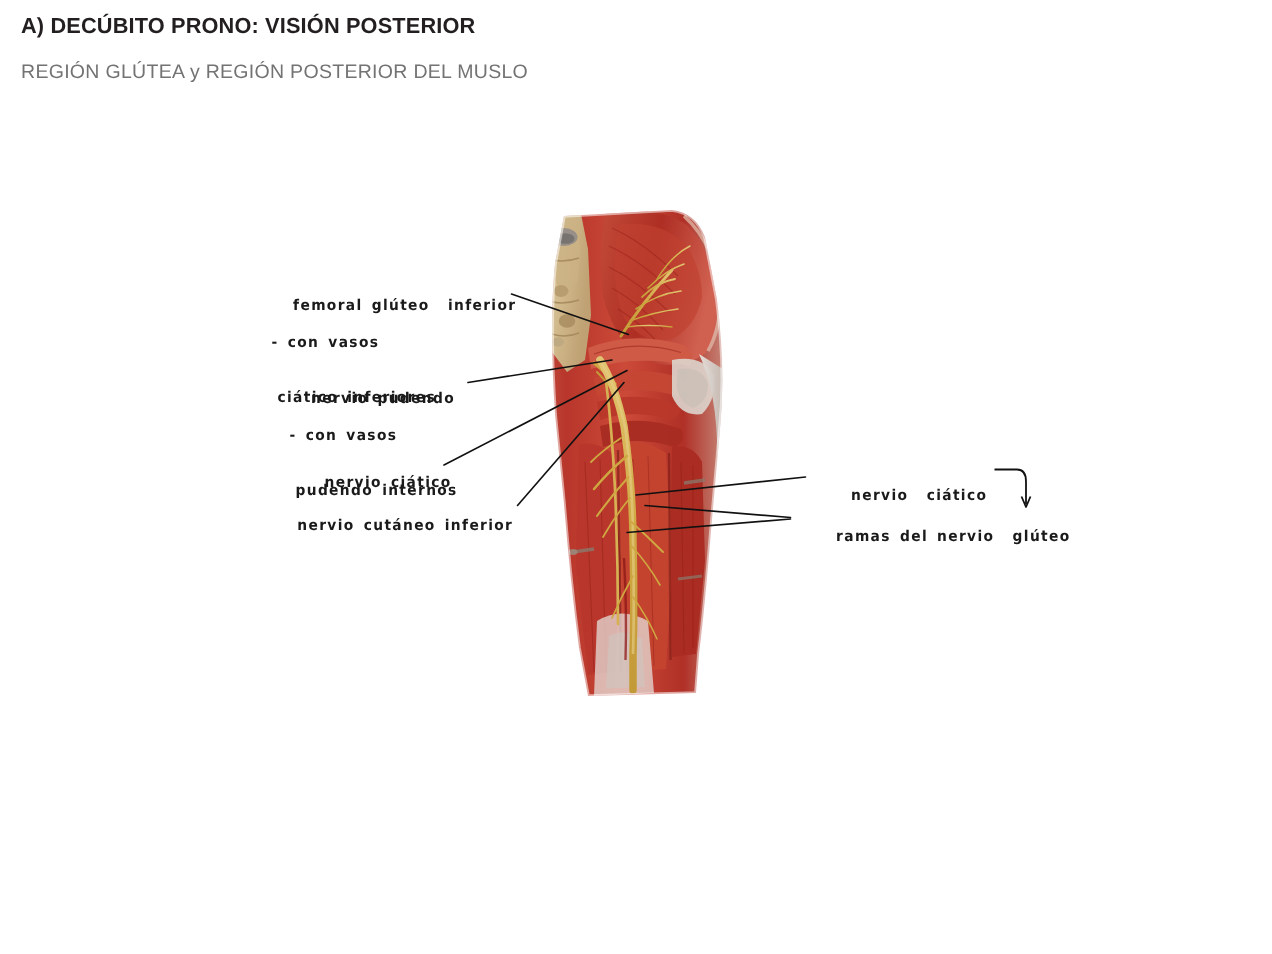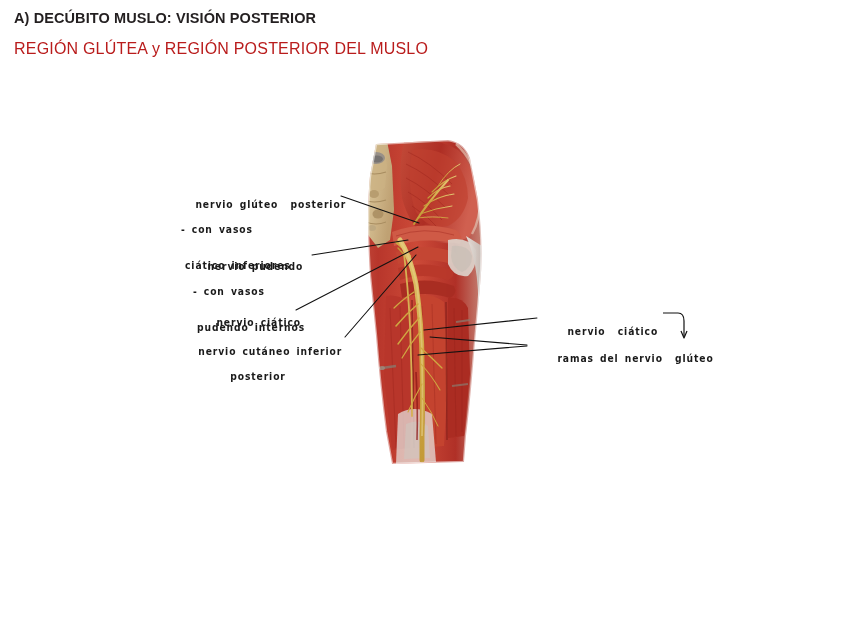--- a/index.html
+++ b/index.html
@@ -11,21 +11,21 @@
   #page{position:absolute;inset:0;background:#fff;}
 
   
   .title{
     position:absolute;left:14px;top:10px;
     font-size:14.5px;font-weight:bold;color:#231f20;
     letter-spacing:0.1px;white-space:nowrap;
   }
   .subtitle{
     position:absolute;left:14px;top:40px;
-    font-size:16px;font-weight:400;color:#b91c1c;
+    font-size:13px;font-weight:400;color:#737373;
     letter-spacing:0.2px;white-space:nowrap;
   }
 
   
   .hw{
     position:absolute;
     font-family:"DejaVu Sans",sans-serif;
     font-size:9.2px;
     color:#1a1a1a;
     letter-spacing:0.9px;
@@ -44,21 +44,21 @@
   #overlay{position:absolute;left:0;top:0;width:848px;height:636px;pointer-events:none;}
 
   
   #illus{position:absolute;left:352px;top:136px;width:144px;height:332px;}
 </style>
 </head>
 <body>
 
 <div id="page">
 
-  <div class="title">A) DECÚBITO MUSLO: VISIÓN POSTERIOR</div>
+  <div class="title">A) DECÚBITO PRONO: VISIÓN POSTERIOR</div>
   <div class="subtitle">REGIÓN GLÚTEA y REGIÓN POSTERIOR DEL MUSLO</div>
 
   <svg id="illus" viewBox="0 0 144 332">
     <defs>
       <linearGradient id="gMus" x1="0" y1="0" x2="1" y2="0">
         <stop offset="0" stop-color="#a82a22"></stop>
         <stop offset="0.35" stop-color="#c4402f"></stop>
         <stop offset="0.7" stop-color="#b8362b"></stop>
         <stop offset="1" stop-color="#97221b"></stop>
       </linearGradient>
@@ -223,38 +223,37 @@
       <line x1="527" y1="346" x2="418" y2="355"></line>
     </g>
 
     <g stroke="#111111" stroke-width="1.2" fill="none">
       <path d="M663,313 L678,313 Q684,313 684,321 L684,336"></path>
       <path d="M681,331 L684,338 L687,331" stroke-linejoin="round"></path>
     </g>
   </svg>
 
   <div class="hw" style="left:171px;top:185px;">
-    <span>nervio glúteo  posterior</span>
+    <span>femoral glúteo  inferior</span>
     <span class="l2">- con vasos</span>
     <span class="l3">ciático inferiores</span>
   </div>
 
   <div class="hw" style="left:183px;top:247px;">
     <span>nervio pudendo</span>
     <span class="l2">- con vasos</span>
     <span class="l3">pudendo internos</span>
   </div>
 
   <div class="hw" style="left:192px;top:303px;">
     <span>nervio ciático</span>
   </div>
 
   <div class="hw center" style="left:170px;top:332px;width:176px;">
     <span>nervio cutáneo inferior</span>
-    <span class="l2" style="padding-left:0;">posterior</span>
   </div>
 
   <div class="hw" style="left:543px;top:312px;">
     <span>nervio  ciático</span>
   </div>
 
   <div class="hw" style="left:533px;top:339px;">
     <span>ramas del nervio  glúteo</span>
   </div>
 

